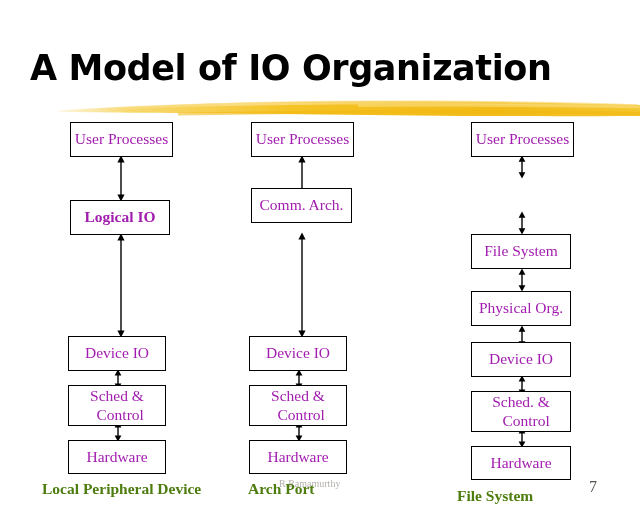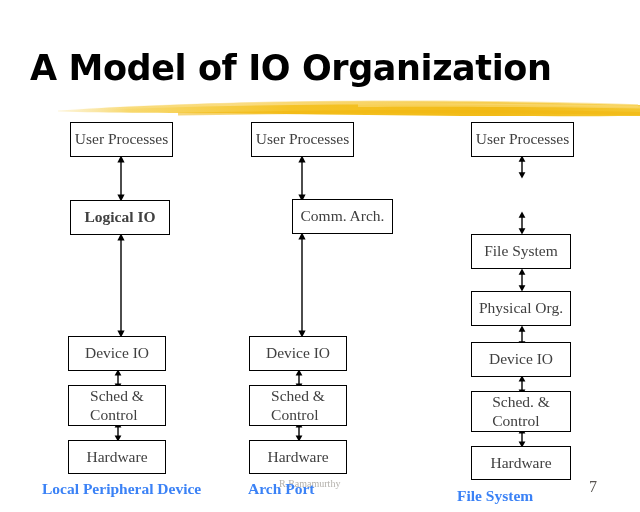--- a/index.html
+++ b/index.html
@@ -46,49 +46,49 @@
     pointer-events: none;
   }
   .brush-wrap svg { display: block; }
 
   
   .box {
     position: absolute;
     box-sizing: border-box;
     border: 1.4px solid #000000;
     background: #ffffff;
-    color: #404040;
+    color: #a21caf;
     font-family: "Liberation Serif", serif;
     font-size: 15.5px;
     line-height: 1.06;
     display: flex;
     align-items: center;
     justify-content: center;
-    text-align: left;
+    text-align: right;
     white-space: pre;
     z-index: 3;
   }
   .box.two-line {
     line-height: 1.22;
   }
 
   
   .arrow {
     position: absolute;
     z-index: 2;
   }
   .arrow svg { display: block; }
 
   
   .caption {
     position: absolute;
     font-family: "Liberation Serif", serif;
     font-weight: bold;
     font-size: 15.5px;
-    color: #3b82f6;
+    color: #4d7c0f;
     white-space: nowrap;
     z-index: 4;
   }
 
   
   .watermark {
     position: absolute;
     left: 279px;
     top: 478px;
     font-family: Liberation Serif, serif;
@@ -188,21 +188,21 @@
   <div class="box" style="left:251px; top:122px; width:103px; height:35px;">User Processes</div>
 
   <div class="arrow" style="left:294px; top:155px; width:16px; height:47px;">
     <svg width="16" height="47" viewBox="0 0 16 47">
       <line x1="8" y1="5" x2="8" y2="42" stroke="#000" stroke-width="1.4"></line>
       <path d="M8,0.5 L4.4,7.6 L11.6,7.6 Z" fill="#000"></path>
       <path d="M8,46.5 L4.4,39.4 L11.6,39.4 Z" fill="#000"></path>
     </svg>
   </div>
 
-  <div class="box" style="left:251px; top:199px; width:101px; height:35px;margin-left:41px;">Comm. Arch.</div>
+  <div class="box" style="left:251px; top:188px; width:101px; height:35px;">Comm. Arch.</div>
 
   <div class="arrow" style="left:294px; top:232px; width:16px; height:106px;">
     <svg width="16" height="106" viewBox="0 0 16 106">
       <line x1="8" y1="5" x2="8" y2="101" stroke="#000" stroke-width="1.4"></line>
       <path d="M8,0.5 L4.4,7.6 L11.6,7.6 Z" fill="#000"></path>
       <path d="M8,105.5 L4.4,98.4 L11.6,98.4 Z" fill="#000"></path>
     </svg>
   </div>
 
   <div class="box" style="left:249px; top:336px; width:98px; height:35px;">Device IO</div>

